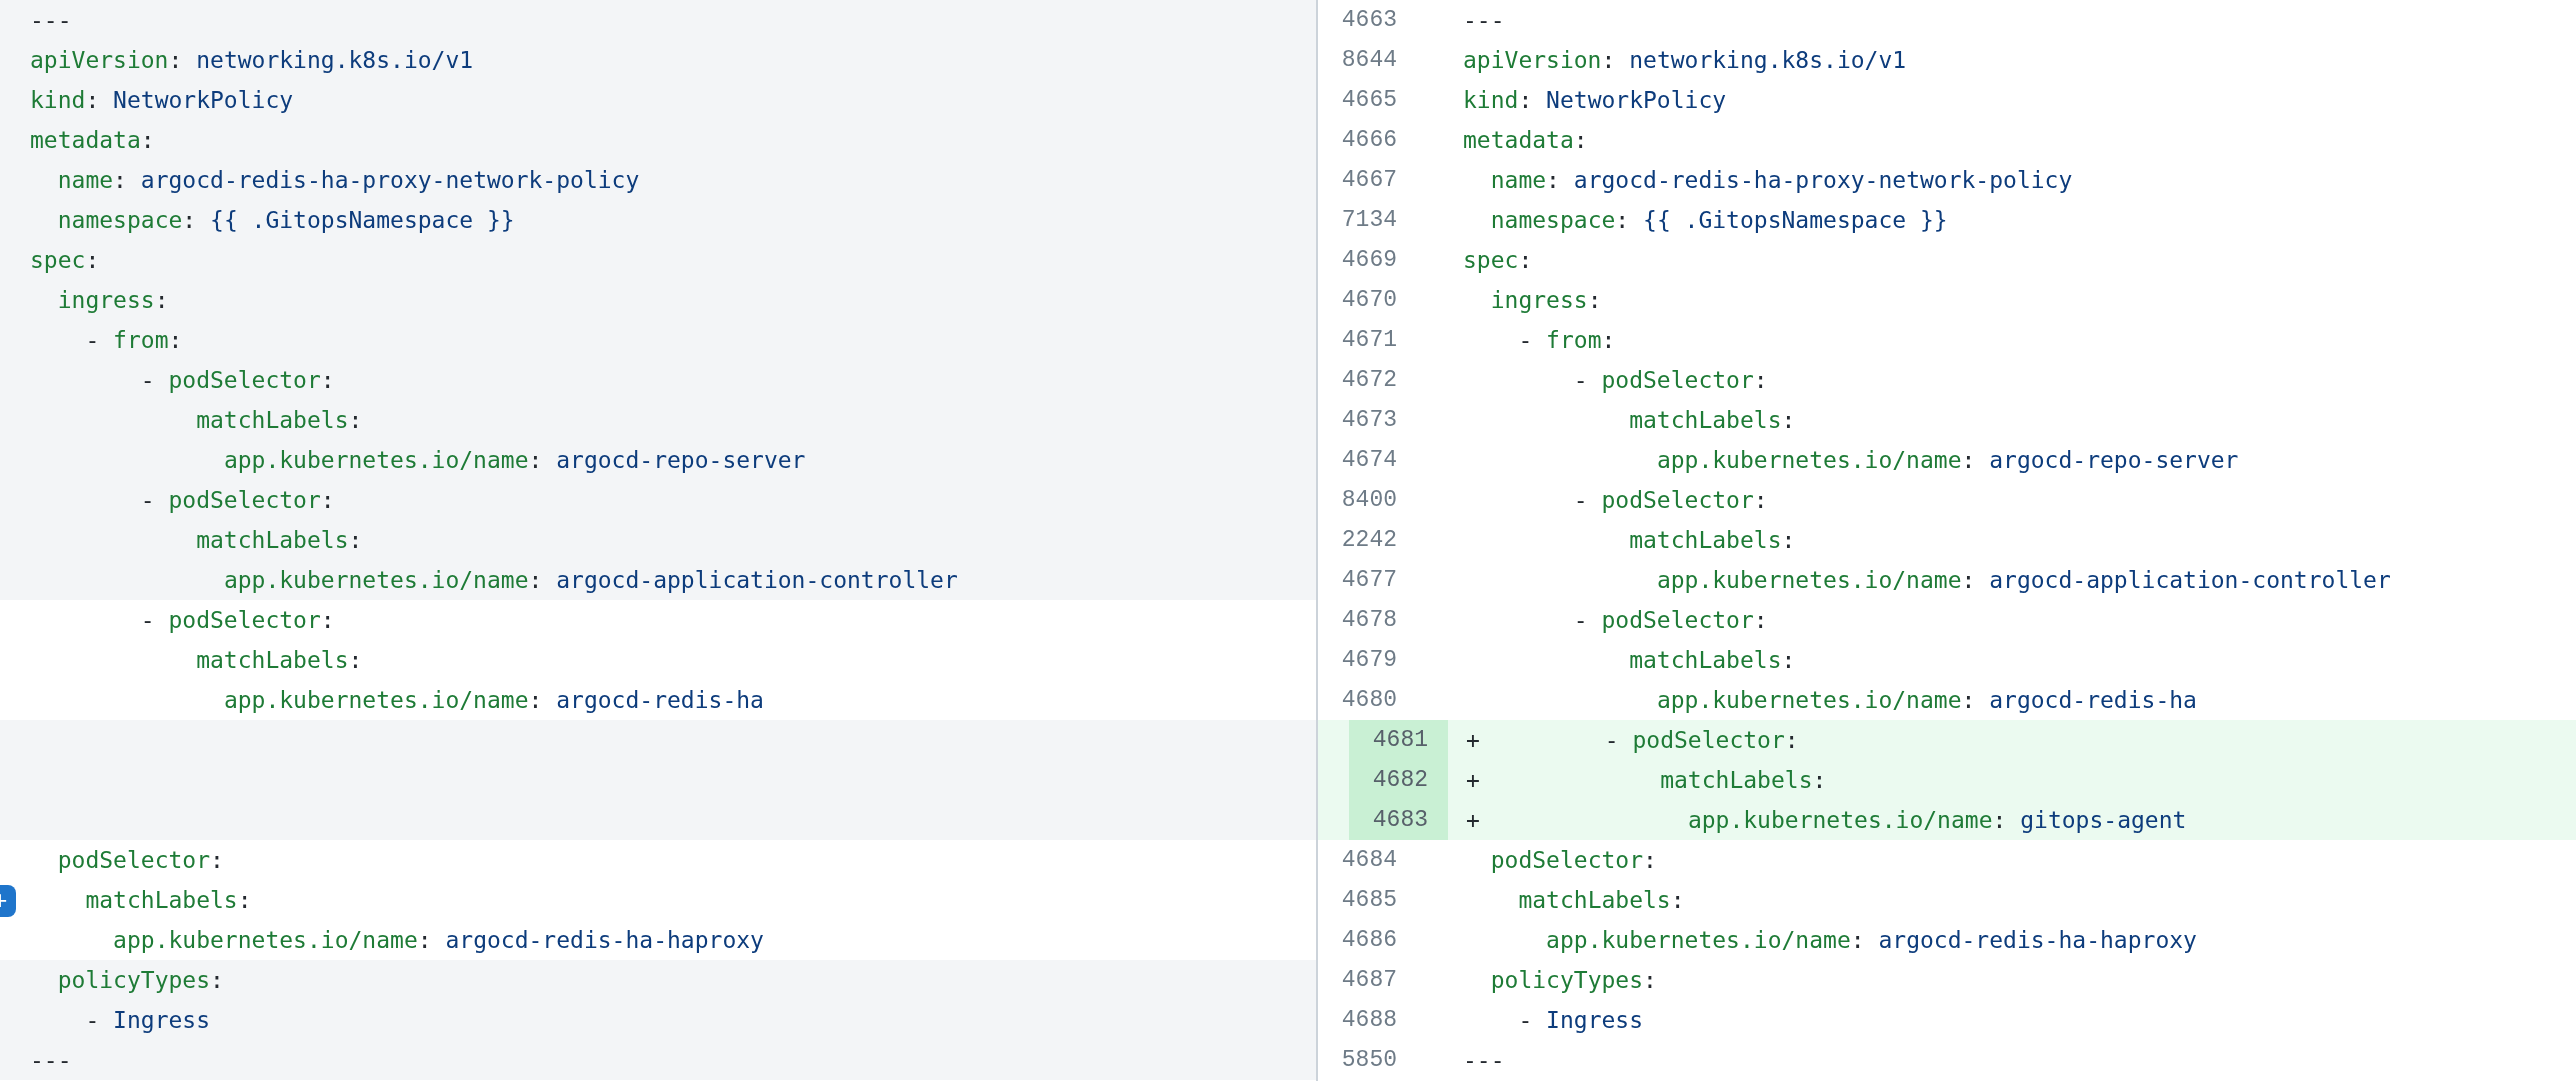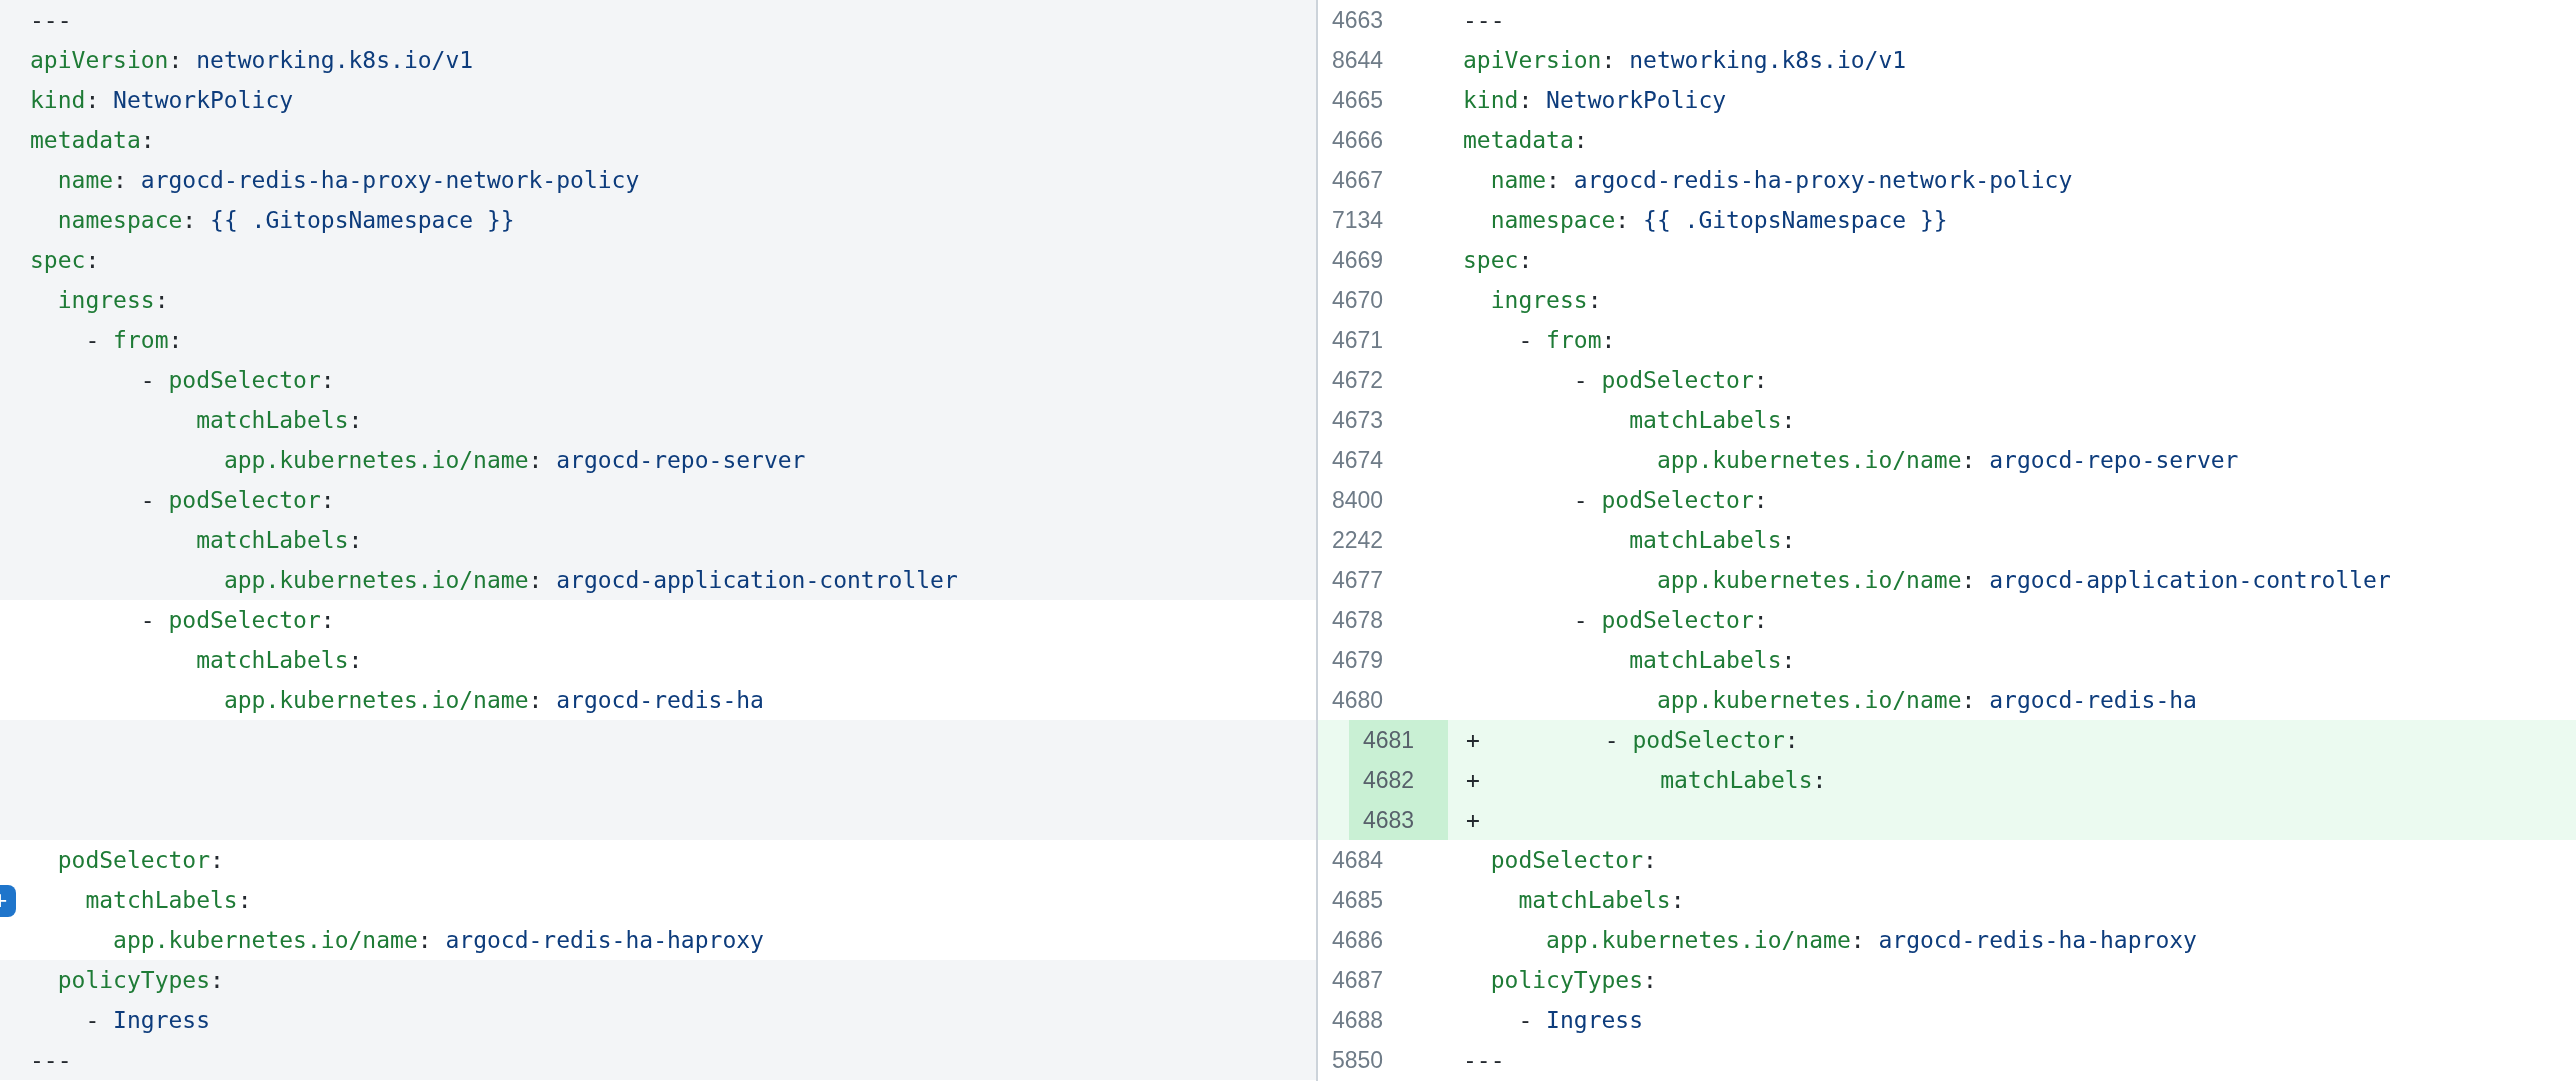--- a/index.html
+++ b/index.html
@@ -17,22 +17,22 @@
   }
   
   #left-pane{position:absolute; left:0; top:0; width:1316px; height:1081px;}
   #divider{position:absolute; left:1316px; top:0; width:2px; height:1081px; background:var(--divider);}
   #right-pane{position:absolute; left:1318px; top:0; width:1258px; height:1081px;}
   .row{height:40px; line-height:40px; white-space:pre; overflow:hidden; display:flex;}
   .bg-gray{background:var(--pane-gray);}
   .bg-white{background:var(--pane-white);}
   .l-code{padding-left:30px; white-space:pre;}
   .num{
-    width:99px; flex:0 0 99px; text-align:center; padding-right:20px;
-    font-family:Liberation Sans, sans-serif; color:var(--line-number);
+    width:99px; flex:0 0 99px; text-align:right; padding-right:20px;
+    font-family:Liberation Mono, monospace; color:var(--line-number);
   }
   .marker{width:28px; flex:0 0 28px; margin-left:18px; color:var(--plain); white-space:pre;}
   .r-code{flex:1 1 auto; white-space:pre; overflow:hidden;}
   .r-row.added .num{background:var(--added-num-bg); color:var(--added-line-number);margin-left:31px;}
   .r-row.added .marker, .r-row.added .r-code{background:var(--added-code-bg);}
   .r-row.added{background:var(--added-code-bg);}
   
   .tok-k{color:var(--key);margin-top:24px;}
   .tok-v{color:var(--value);}
   .tok-p{color:var(--plain);}
@@ -92,21 +92,21 @@
       <div class="row r-row bg-white"><div class="num">4673</div><div class="marker"></div><div class="r-code"><span class="tok-p">            </span><span class="tok-k">matchLabels</span><span class="tok-p">:</span></div></div>
       <div class="row r-row bg-white"><div class="num">4674</div><div class="marker"></div><div class="r-code"><span class="tok-p">              </span><span class="tok-k">app.kubernetes.io/name</span><span class="tok-p">:</span><span class="tok-v"> argocd-repo-server</span></div></div>
       <div class="row r-row bg-white"><div class="num">8400</div><div class="marker"></div><div class="r-code"><span class="tok-p">        </span><span class="tok-p">- </span><span class="tok-k">podSelector</span><span class="tok-p">:</span></div></div>
       <div class="row r-row bg-white"><div class="num">2242</div><div class="marker"></div><div class="r-code"><span class="tok-p">            </span><span class="tok-k">matchLabels</span><span class="tok-p">:</span></div></div>
       <div class="row r-row bg-white"><div class="num">4677</div><div class="marker"></div><div class="r-code"><span class="tok-p">              </span><span class="tok-k">app.kubernetes.io/name</span><span class="tok-p">:</span><span class="tok-v"> argocd-application-controller</span></div></div>
       <div class="row r-row bg-white"><div class="num">4678</div><div class="marker"></div><div class="r-code"><span class="tok-p">        </span><span class="tok-p">- </span><span class="tok-k">podSelector</span><span class="tok-p">:</span></div></div>
       <div class="row r-row bg-white"><div class="num">4679</div><div class="marker"></div><div class="r-code"><span class="tok-p">            </span><span class="tok-k">matchLabels</span><span class="tok-p">:</span></div></div>
       <div class="row r-row bg-white"><div class="num">4680</div><div class="marker"></div><div class="r-code"><span class="tok-p">              </span><span class="tok-k">app.kubernetes.io/name</span><span class="tok-p">:</span><span class="tok-v"> argocd-redis-ha</span></div></div>
       <div class="row r-row bg-white added"><div class="num">4681</div><div class="marker">+</div><div class="r-code"><span class="tok-p">        </span><span class="tok-p">- </span><span class="tok-k">podSelector</span><span class="tok-p">:</span></div></div>
       <div class="row r-row bg-white added"><div class="num">4682</div><div class="marker">+</div><div class="r-code"><span class="tok-p">            </span><span class="tok-k">matchLabels</span><span class="tok-p">:</span></div></div>
-      <div class="row r-row bg-white added"><div class="num">4683</div><div class="marker">+</div></div>
+      <div class="row r-row bg-white added"><div class="num">4683</div><div class="marker">+</div><div class="r-code"><span class="tok-p">              </span><span class="tok-k">app.kubernetes.io/name</span><span class="tok-p">:</span><span class="tok-v"> gitops-agent</span></div></div>
       <div class="row r-row bg-white"><div class="num">4684</div><div class="marker"></div><div class="r-code"><span class="tok-p">  </span><span class="tok-k">podSelector</span><span class="tok-p">:</span></div></div>
       <div class="row r-row bg-white"><div class="num">4685</div><div class="marker"></div><div class="r-code"><span class="tok-p">    </span><span class="tok-k">matchLabels</span><span class="tok-p">:</span></div></div>
       <div class="row r-row bg-white"><div class="num">4686</div><div class="marker"></div><div class="r-code"><span class="tok-p">      </span><span class="tok-k">app.kubernetes.io/name</span><span class="tok-p">:</span><span class="tok-v"> argocd-redis-ha-haproxy</span></div></div>
       <div class="row r-row bg-white"><div class="num">4687</div><div class="marker"></div><div class="r-code"><span class="tok-p">  </span><span class="tok-k">policyTypes</span><span class="tok-p">:</span></div></div>
       <div class="row r-row bg-white"><div class="num">4688</div><div class="marker"></div><div class="r-code"><span class="tok-p">    </span><span class="tok-p">- </span><span class="tok-v">Ingress</span></div></div>
       <div class="row r-row bg-white"><div class="num">5850</div><div class="marker"></div><div class="r-code"><span class="tok-p">---</span></div></div>
     </div>
   <div id="comment-btn">+</div>
 </div>
 

